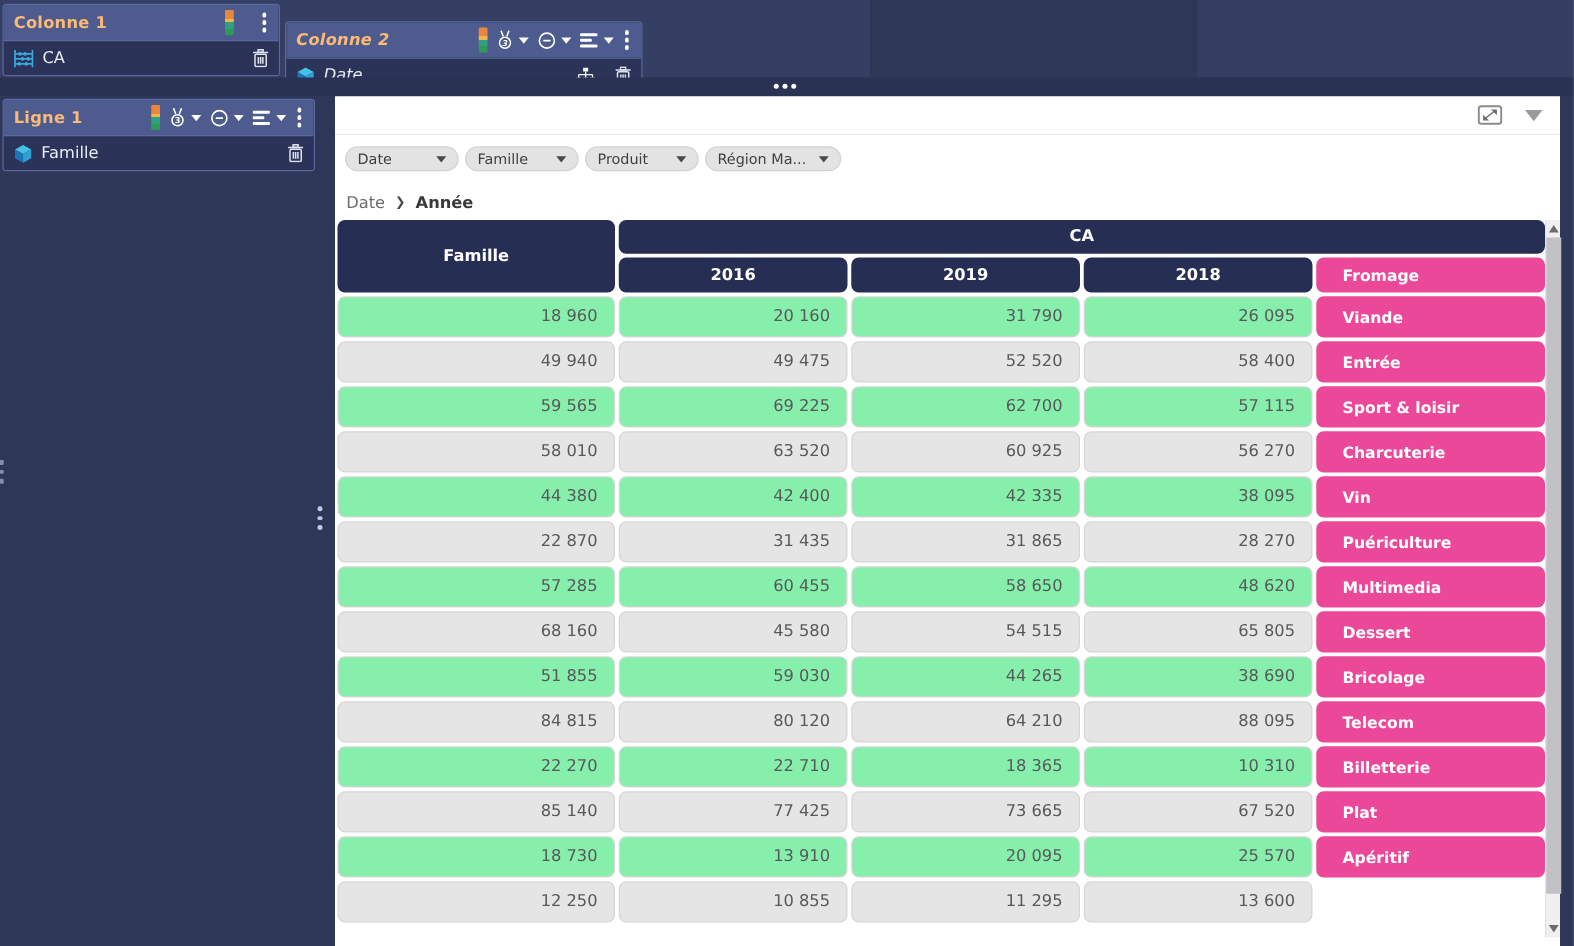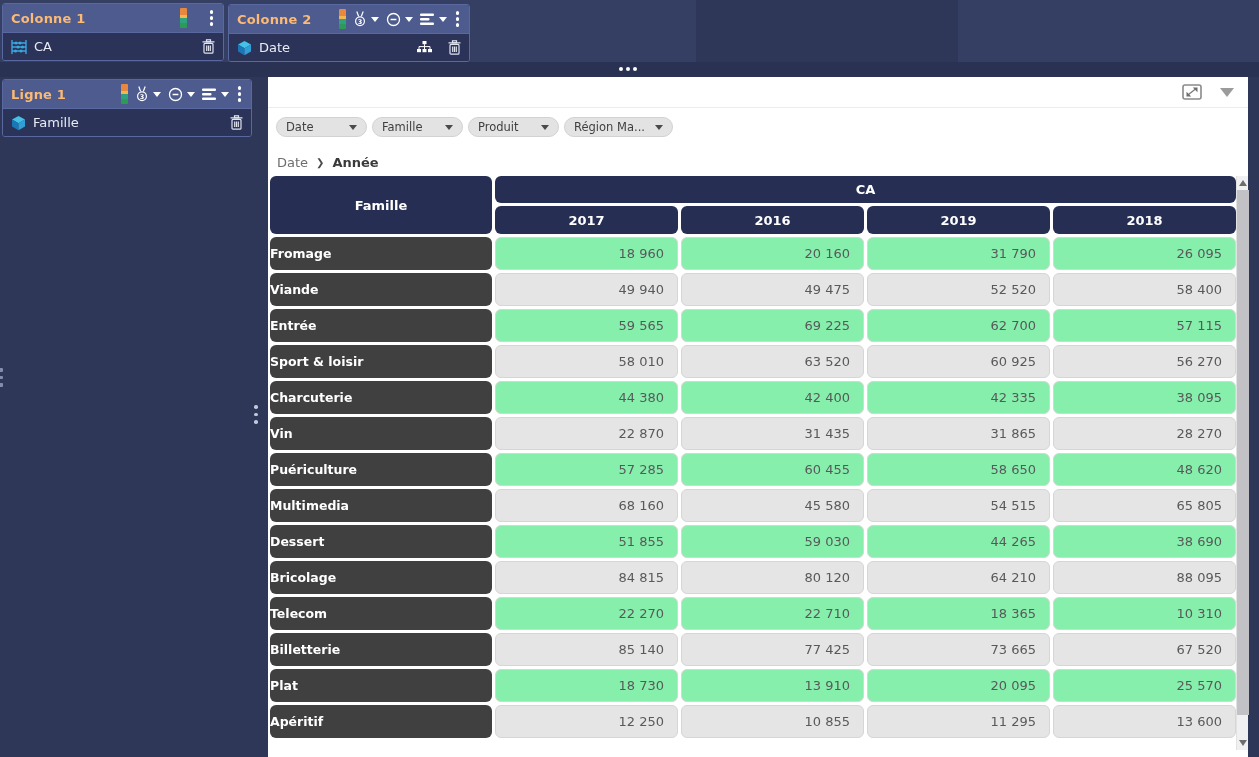--- a/index.html
+++ b/index.html
@@ -57,22 +57,22 @@
 
   
   .pivot { position:absolute; left:2px; top:99px; width:966px;
            display:grid; grid-template-columns:222px repeat(4,1fr);
            grid-template-rows:27px 28px; grid-auto-rows:33px; gap:3px; }
   .ncell { background:#262f53; border-radius:6px; color:#fff; display:flex; align-items:center; justify-content:center; }
   .fam { grid-column:1; grid-row:1/3; font-weight:bold; font-size:13px; }
   .ca  { grid-column:2/6; grid-row:1; font-weight:bold; font-size:13px; }
   .ycell { background:#262f53; border-radius:6px; color:#fff; font-weight:bold; font-size:13px;
            display:flex; align-items:center; justify-content:center; cursor:pointer; }
-  .rlabel { background:#404040; border-radius:6px; color:#fff; font-weight:bold; font-size:12.5px;
-            display:flex; align-items:center; padding-left:0; cursor:pointer; }
+  .rlabel { background:#ec4899; border-radius:6px; color:#fff; font-weight:bold; font-size:12.5px;
+            display:flex; align-items:center; padding-left:21px; cursor:pointer; }
   .vcell { background:#e5e5e5; border:1px solid #d6d6d6; border-radius:6px; color:#58595b; font-size:13px;
            display:flex; align-items:center; justify-content:flex-end; padding-right:13px; }
   .vcell.shade { background:#86efac; }
 
   
   .scrollbar { position:absolute; left:968px; top:99px; width:12px; height:574px; background:#f0eff1; border-left:1px solid #e2e2e2; }
   .sb-up { position:absolute; top:4px; left:2px; width:0; height:0; border-left:4px solid transparent; border-right:4px solid transparent; border-bottom:6px solid #6d6d6d; cursor:pointer; }
   .sb-thumb { position:absolute; top:14px; left:0; width:12px; height:525px; background:#c2c1c6; cursor:pointer; }
   .sb-down { position:absolute; bottom:4px; left:2px; width:0; height:0; border-left:4px solid transparent; border-right:4px solid transparent; border-top:6px solid #6d6d6d; cursor:pointer; }
 </style>
@@ -122,21 +122,21 @@
           <rect x="2" y="4.4" width="9" height="9.8" rx="1"></rect>
           <line x1="4.7" y1="6.5" x2="4.7" y2="12"></line>
             <line x1="6.5" y1="6.5" x2="6.5" y2="12"></line>
             <line x1="8.3" y1="6.5" x2="8.3" y2="12"></line>
         </g>
       </svg>
     </span>
   </div>
 </div>
 
-<div class="fpanel" style="left:228px; top:4px; width:242px;">
+<div class="fpanel" style="left:228px; top:17px; width:286px;font-style:italic;">
   <div class="fpanel-header">
     <span class="fpanel-title">Colonne 2</span>
     <span class="hdr-icons">
       <span class="colorscale"></span>
       <span class="icon-pair">
         <svg width="14" height="16" viewBox="0 0 14 16">
           <g stroke="#fff" stroke-width="1.2" fill="none">
             <line x1="3.8" y1="0.5" x2="5.6" y2="5.2"></line>
               <line x1="10.2" y1="0.5" x2="8.4" y2="5.2"></line>
             <circle cx="7" cy="10.2" r="4.4"></circle>
@@ -332,21 +332,20 @@
   <div class="breadcrumb">
     <span class="bc-root">Date</span>
     <span class="bc-sep">❯</span>
     <span class="bc-cur">Année</span>
   </div>
 
   <div class="pivot">
     <div class="ncell fam">Famille</div>
     <div class="ncell ca">CA</div>
 
-  <div class="ycell">2017</div>
       <div class="ycell">2016</div>
       <div class="ycell">2019</div>
       <div class="ycell">2018</div>
       <div class="rlabel">Fromage</div>
       <div class="vcell shade">18 960</div>
       <div class="vcell shade">20 160</div>
       <div class="vcell shade">31 790</div>
       <div class="vcell shade">26 095</div>
       <div class="rlabel">Viande</div>
       <div class="vcell">49 940</div>

